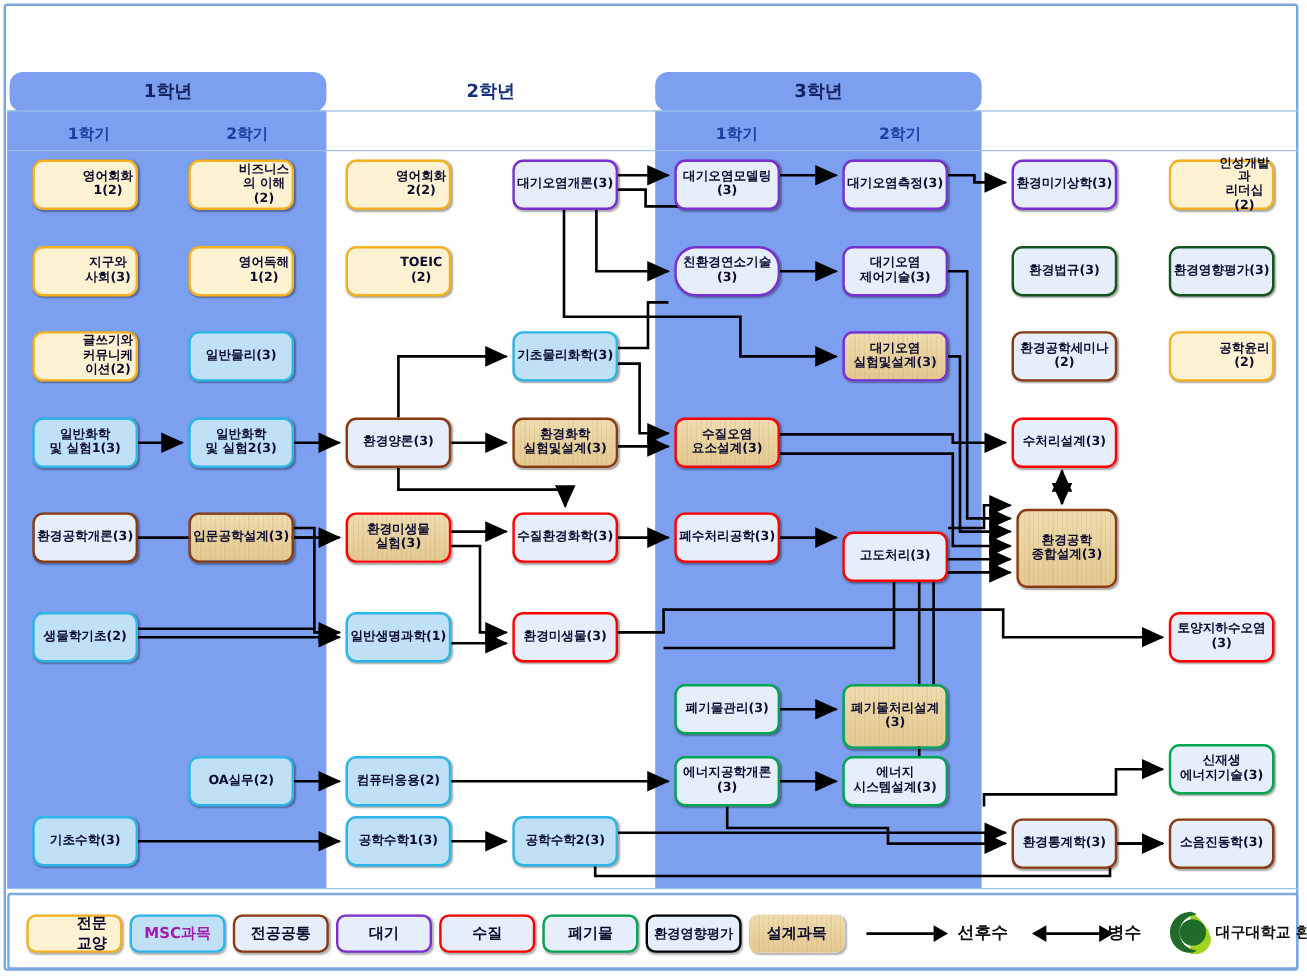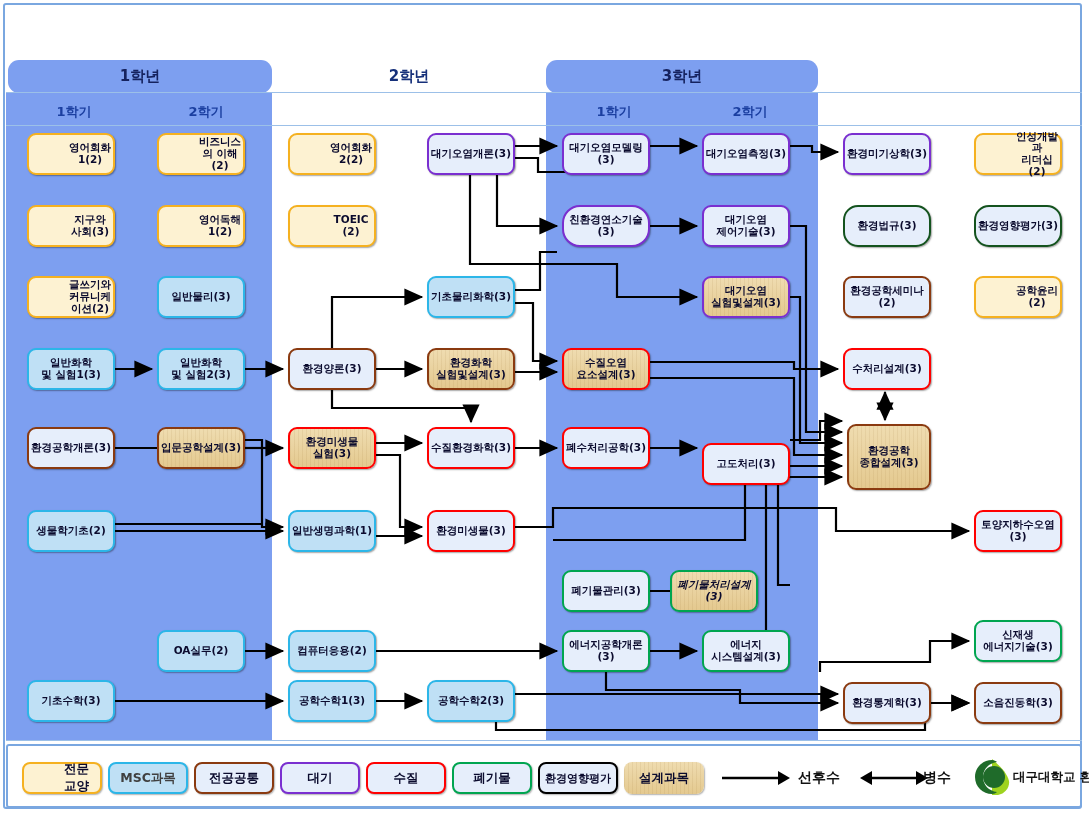--- a/index.html
+++ b/index.html
@@ -62,21 +62,21 @@
         rgba(255,255,255,0) 4px),
       linear-gradient(#efdcb0,#e4c98f);
   }
   
   .b-gold{border-color:#f5b120;padding-left:40px;}
   .b-cyan{border-color:#2cb6e8;}
   .b-brown{border-color:#8a3a10;}
   .b-purple{border-color:#7a2fd0;}
   .b-red{border-color:#ff0000;}
   .b-green{border-color:#00a550;}
-  .b-darkgreen{border-color:#14531e;border-radius:15px;}
+  .b-darkgreen{border-color:#14531e;}
   .b-black{border-color:#000000;}
   
   svg.wires{position:absolute;left:0;top:0;width:1089px;height:814px;pointer-events:none;}
   
   .legend-wrap{
     position:absolute;left:6px;top:744px;width:1076px;height:64px;
     border:2px solid #7aa7e0;border-radius:3px;background:#fff;box-sizing:border-box;
   }
   .legend-chip{
     position:absolute;height:32px;box-sizing:border-box;
@@ -263,21 +263,21 @@
 (3)</div>
       <div class="node f-paleblue b-purple" style="left: 702px; top: 205px; width: 88px; height: 42px;">대기오염
 제어기술(3)</div>
       <div class="node f-wood b-purple" style="left: 702px; top: 276px; width: 88px; height: 42px;">대기오염
 실험및설계(3)</div>
       <div class="node f-wood b-red" style="left: 562px; top: 348px; width: 88px; height: 42px;">수질오염
 요소설계(3)</div>
       <div class="node f-paleblue b-red" style="left: 562px; top: 427px; width: 88px; height: 42px;">폐수처리공학(3)</div>
       <div class="node f-paleblue b-red" style="left: 702px; top: 427px; width: 88px; height: 42px; margin-top: 16px;">고도처리(3)</div>
       <div class="node f-paleblue b-green" style="left: 562px; top: 570px; width: 88px; height: 42px;">폐기물관리(3)</div>
-      <div class="node f-wood b-green" style="left: 670px; top: 570px; width: 88px; height: 42px; font-style: italic;">폐기물처리설계
+      <div class="node f-wood b-green" style="left: 702px; top: 570px; width: 88px; height: 54px;">폐기물처리설계
 (3)</div>
       <div class="node f-paleblue b-green" style="left: 562px; top: 630px; width: 88px; height: 42px;">에너지공학개론
 (3)</div>
       <div class="node f-paleblue b-green" style="left: 702px; top: 630px; width: 88px; height: 42px;">에너지
 시스템설계(3)</div>
       <div class="node f-paleblue b-purple" style="left: 843px; top: 133px; width: 88px; height: 42px;">환경미기상학(3)</div>
       <div class="node f-cream b-gold" style="left: 974px; top: 133px; width: 88px; height: 42px;">인성개발과
 리더십(2)</div>
       <div class="node f-paleblue b-darkgreen" style="left: 843px; top: 205px; width: 88px; height: 42px;">환경법규(3)</div>
       <div class="node f-paleblue b-darkgreen" style="left: 974px; top: 205px; width: 88px; height: 42px;">환경영향평가(3)</div>
@@ -291,21 +291,21 @@
 (3)</div>
       <div class="node f-paleblue b-green" style="left: 974px; top: 620px; width: 88px; height: 42px;">신재생
 에너지기술(3)</div>
       <div class="node f-paleblue b-brown" style="left: 843px; top: 682px; width: 88px; height: 42px;">환경통계학(3)</div>
       <div class="node f-paleblue b-brown" style="left: 974px; top: 682px; width: 88px; height: 42px;">소음진동학(3)</div>
     </div>
 
   <div class="legend-wrap">
     <div id="legend-chips">
         <div class="legend-chip f-cream b-gold" style="left: 14px; top: 16px; width: 80px;">전문교양</div>
-        <div class="legend-chip f-lightblue b-cyan" style="left: 100px; top: 16px; width: 80px; color: #404040;">MSC과목</div>
+        <div class="legend-chip f-lightblue b-cyan" style="left: 100px; top: 16px; width: 80px; color: #a21caf;">MSC과목</div>
         <div class="legend-chip f-paleblue b-brown" style="left: 186px; top: 16px; width: 80px;">전공공통</div>
         <div class="legend-chip f-paleblue b-purple" style="left: 272px; top: 16px; width: 80px;">대기</div>
         <div class="legend-chip f-paleblue b-red" style="left: 358px; top: 16px; width: 80px;">수질</div>
         <div class="legend-chip f-paleblue b-green" style="left: 444px; top: 16px; width: 80px;">폐기물</div>
         <div class="legend-chip f-paleblue b-black" style="left: 530px; top: 16px; width: 80px; font-size: 11px;">환경영향평가</div>
         <div class="legend-chip f-wood " style="left: 616px; top: 16px; width: 80px; border: none;">설계과목</div>
       </div>
 
     <svg style="position:absolute;left:712px;top:16px;width:72px;height:32px;">
       <g stroke="#000" stroke-width="2.4" fill="none">

